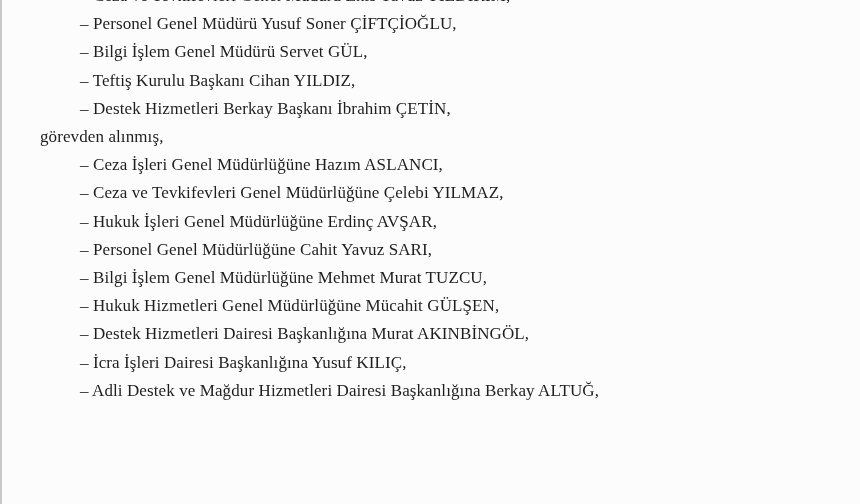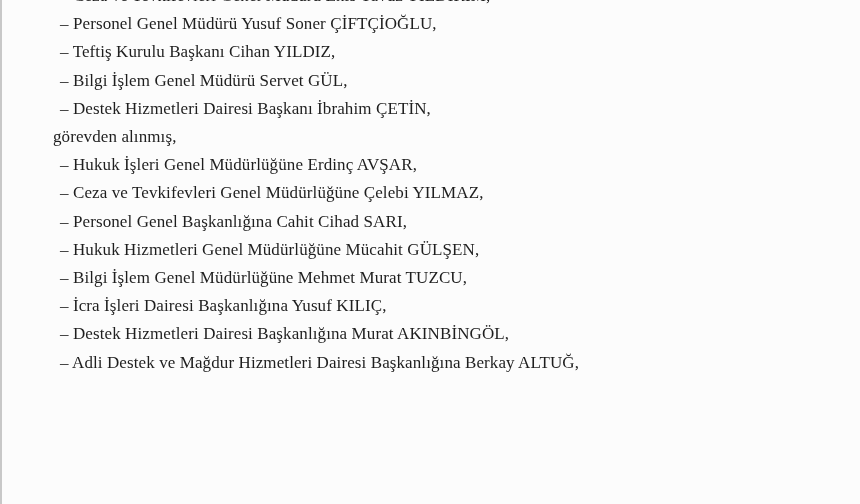--- a/index.html
+++ b/index.html
@@ -35,40 +35,41 @@
     color: #1e1e1e;
     font-size: 17px;
     line-height: 28.2px;
     filter: blur(0.3px);
     letter-spacing: 0.1px;
   }
   .line {
     white-space: nowrap;
   }
   .line.list {
-    padding-left: 60px;
+    padding-left: 80px;
   }
   .line.paragraph {
-    padding-left: 53px;
+    padding-left: 40px;
   }
 </style>
 </head>
 <body style="background: rgb(252, 252, 252);">
 
 <div class="page">
   <div class="left-rule" style="background: rgb(200, 200, 200);"></div>
   <div class="doc-content" id="doc-lines" style="color: rgb(30, 30, 30);">
       <div class="line list">– Ceza ve Tevkifevleri Genel Müdürü Enis Yavuz YILDIRIM,</div>
       <div class="line list">– Personel Genel Müdürü Yusuf Soner ÇİFTÇİOĞLU,</div>
+      <div class="line list">– Bilgi İşlem Genel Müdürü Servet GÜL,</div>
       <div class="line list">– Teftiş Kurulu Başkanı Cihan YILDIZ,</div>
-      <div class="line list">– Bilgi İşlem Genel Müdürü Servet GÜL,</div>
-      <div class="line list">– Destek Hizmetleri Dairesi Başkanı İbrahim ÇETİN,</div>
+      <div class="line list">– Destek Hizmetleri Berkay Başkanı İbrahim ÇETİN,</div>
       <div class="line paragraph">görevden alınmış,</div>
+      <div class="line list">– Ceza İşleri Genel Müdürlüğüne Hazım ASLANCI,</div>
+      <div class="line list">– Ceza ve Tevkifevleri Genel Müdürlüğüne Çelebi YILMAZ,</div>
       <div class="line list">– Hukuk İşleri Genel Müdürlüğüne Erdinç AVŞAR,</div>
-      <div class="line list">– Ceza ve Tevkifevleri Genel Müdürlüğüne Çelebi YILMAZ,</div>
-      <div class="line list">– Personel Genel Başkanlığına Cahit Cihad SARI,</div>
+      <div class="line list">– Personel Genel Müdürlüğüne Cahit Yavuz SARI,</div>
+      <div class="line list">– Bilgi İşlem Genel Müdürlüğüne Mehmet Murat TUZCU,</div>
       <div class="line list">– Hukuk Hizmetleri Genel Müdürlüğüne Mücahit GÜLŞEN,</div>
-      <div class="line list">– Bilgi İşlem Genel Müdürlüğüne Mehmet Murat TUZCU,</div>
+      <div class="line list">– Destek Hizmetleri Dairesi Başkanlığına Murat AKINBİNGÖL,</div>
       <div class="line list">– İcra İşleri Dairesi Başkanlığına Yusuf KILIÇ,</div>
-      <div class="line list">– Destek Hizmetleri Dairesi Başkanlığına Murat AKINBİNGÖL,</div>
       <div class="line list">– Adli Destek ve Mağdur Hizmetleri Dairesi Başkanlığına Berkay ALTUĞ,</div>
     </div>
 </div>
 
 </body></html>

